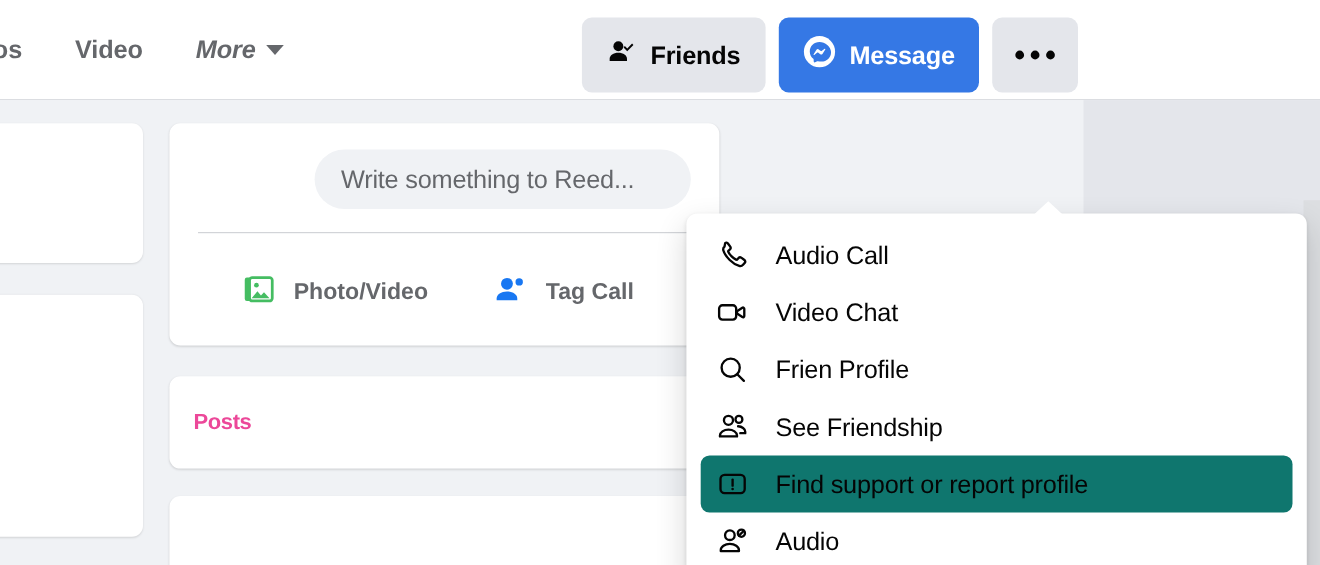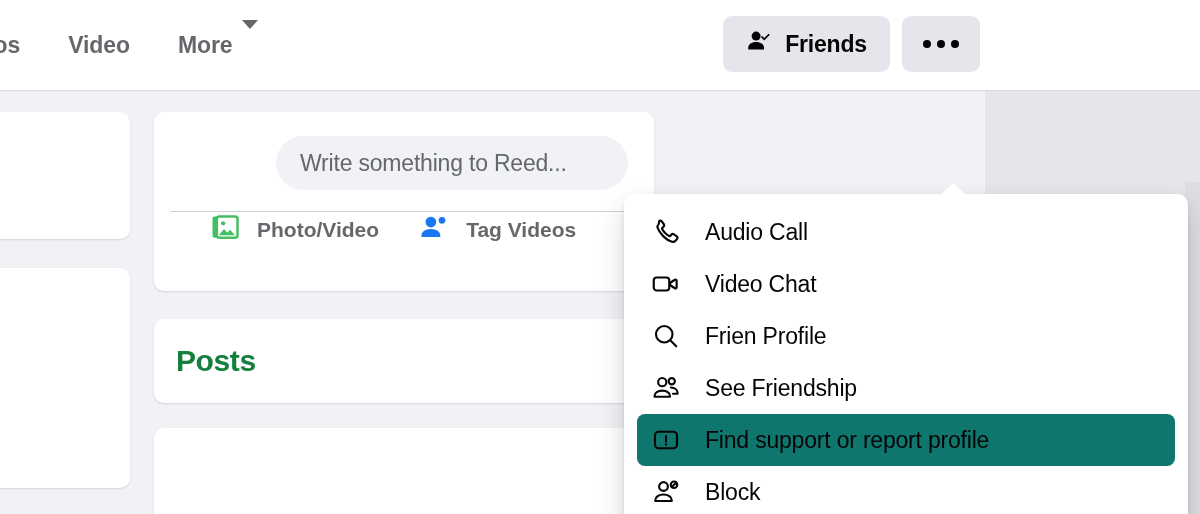--- a/index.html
+++ b/index.html
@@ -51,21 +51,23 @@
     white-space: nowrap;
     cursor: pointer;
     letter-spacing: -0.1px;
   }
   .nav-tab:first-child {
     padding-left: 0;
     margin-left: -28px;
   }
   .nav-tab.more {
     display: flex;
+    align-items: center;
     gap: 10px;
+    font-style: italic;
   }
   .caret-down {
     width: 0; height: 0;
     border-left: 8px solid transparent;
     border-right: 8px solid transparent;
     border-top: 9px solid #65676b;
     display: inline-block;
   }
 
   
@@ -75,21 +77,21 @@
     top: 16px;
     display: flex;
     align-items: center;
     gap: 12px;
   }
   .btn {
     display: flex;
     align-items: center;
     justify-content: center;
     gap: 12px;
-    height: 56px;
+    height: 68px;
     border-radius: 9px;
     font-size: 23px;
     font-weight: 700;
     cursor: pointer;
     box-sizing: border-box;
     letter-spacing: -0.2px;
   }
   .btn-friends {
     background: #e4e6eb;
     color: #050505;
@@ -147,23 +149,23 @@
   .left-card-2 { height: 220px; margin-top: 29px; }
 
   
   .center-col {
     position: absolute;
     left: 154px;
     top: 21px;
     width: 500px;
   }
   .composer {
-    height: 179px;
+    height: 202px;
     box-sizing: border-box;
-    padding: 24px 26px 0 16px;
+    padding: 24px 26px 0 26px;
   }
   .composer-input {
     height: 54px;
     background: #f0f2f5;
     border-radius: 28px;
     display: flex;
     align-items: center;
     padding: 0 24px;
     margin-left: 106px;
     color: #65676b;
@@ -173,47 +175,47 @@
     white-space: nowrap;
     overflow: hidden;
   }
   .composer-divider {
     height: 1px;
     background: #ced0d4;
     margin: 21px 0 0 0;
   }
   .composer-actions {
     display: flex;
-    align-items: flex-start;
+    align-items: flex-end;
     height: 72px;
     padding-left: 40px;
-    gap: 40px;
+    gap: 60px;
   }
   .composer-action {
     display: flex;
     align-items: center;
     gap: 17px;
     font-size: 21px;
     font-weight: 600;
     color: #65676b;
     cursor: pointer;
     white-space: nowrap;
   }
 
   .posts-card {
     margin-top: 28px;
     height: 84px;
     display: flex;
     align-items: center;
     padding: 0 22px;
   }
   .posts-title {
-    font-size: 30px;
+    font-size: 20px;
     font-weight: 700;
-    color: #15803d;
+    color: #ec4899;
     letter-spacing: -0.4px;
   }
   .post-card-2 {
     margin-top: 25px;
     height: 140px;
   }
 
   
   .menu {
     position: absolute;
@@ -328,20 +330,30 @@
         <span>
           <svg width="27" height="27" viewBox="0 0 24 24" fill="#050505" aria-hidden="true">
             <circle cx="9" cy="7.2" r="4"></circle>
             <path d="M9 12.4c-4 0-7 2.1-7 4.9V19h14v-1.7c0-2.8-3-4.9-7-4.9z"></path>
             <path d="M16.2 8.9l-1.9-1.9-1.1 1.1 3 3 5-5-1.1-1.1z"></path>
           </svg>
         </span>
         <span>Friends</span>
       </div>
 
+      <div class="btn btn-message">
+        <span>
+          <svg width="30" height="30" viewBox="0 0 36 36" aria-hidden="true">
+            <circle cx="18" cy="18" r="17" fill="#ffffff"></circle>
+            <path d="M18 7.5c-6 0-10.6 4.4-10.6 10.2 0 3.3 1.5 6.2 3.9 8.1.2.2.3.4.3.7l.1 2.2c0 .7.7 1.2 1.4.9l2.5-1.1c.2-.1.4-.1.6-.1 1.2.3 2.4.4 3.8.4 6 0 10.6-4.4 10.6-10.2S24 7.5 18 7.5z" fill="#3578e5"></path>
+            <path d="M11.6 20.8l3.1-4.9c.5-.8 1.6-1 2.3-.4l2.5 1.8c.2.2.5.2.8 0l3.3-2.5c.4-.3 1 .2.7.7l-3.1 4.9c-.5.8-1.6 1-2.3.4l-2.5-1.8c-.2-.2-.5-.2-.8 0l-3.3 2.5c-.4.3-1-.2-.7-.7z" fill="#ffffff"></path>
+          </svg>
+        </span>
+        <span>Message</span>
+      </div>
 
       <div class="btn btn-more">
         <span class="dots">
             <i></i>
             <i></i>
             <i></i>
           </span>
       </div>
 
     </div>
@@ -376,21 +388,21 @@
           </div>
 
           <div class="composer-action">
             <span>
               <svg width="30" height="30" viewBox="0 0 24 24" fill="#1877f2" aria-hidden="true">
                 <circle cx="9.5" cy="8" r="4.3"></circle>
                 <path d="M9.5 13.6c-4.2 0-7.5 2.2-7.5 5.1V20h15v-1.3c0-2.9-3.3-5.1-7.5-5.1z"></path>
                 <circle cx="18.4" cy="6.6" r="2.7"></circle>
               </svg>
             </span>
-            <span>Tag Videos</span>
+            <span>Tag Call</span>
           </div>
 
         </div>
       </div>
 
       <div class="card posts-card">
         <div class="posts-title">Posts</div>
       </div>
 
       <div class="card post-card-2"></div>
@@ -454,21 +466,21 @@
 
       <div class="menu-item">
         <span class="menu-icon">
           <svg width="30" height="30" viewBox="0 0 24 24" fill="none" stroke="#050505" stroke-width="1.7" stroke-linecap="round" stroke-linejoin="round" aria-hidden="true">
             <circle cx="10" cy="7.6" r="3.5"></circle>
             <path d="M3.4 19.2v-.7c0-2.6 3-4.5 6.6-4.5s6.6 1.9 6.6 4.5v.7z"></path>
             <circle cx="18.4" cy="6.2" r="2.6"></circle>
             <line x1="16.6" y1="8" x2="20.2" y2="4.4"></line>
           </svg>
         </span>
-        <span class="menu-label">Block</span>
+        <span class="menu-label">Audio</span>
       </div>
 
     </div>
 
     <div class="scrollbar"></div>
 
   </div>
 
   <div class="bottom-dots">
       <i></i>

